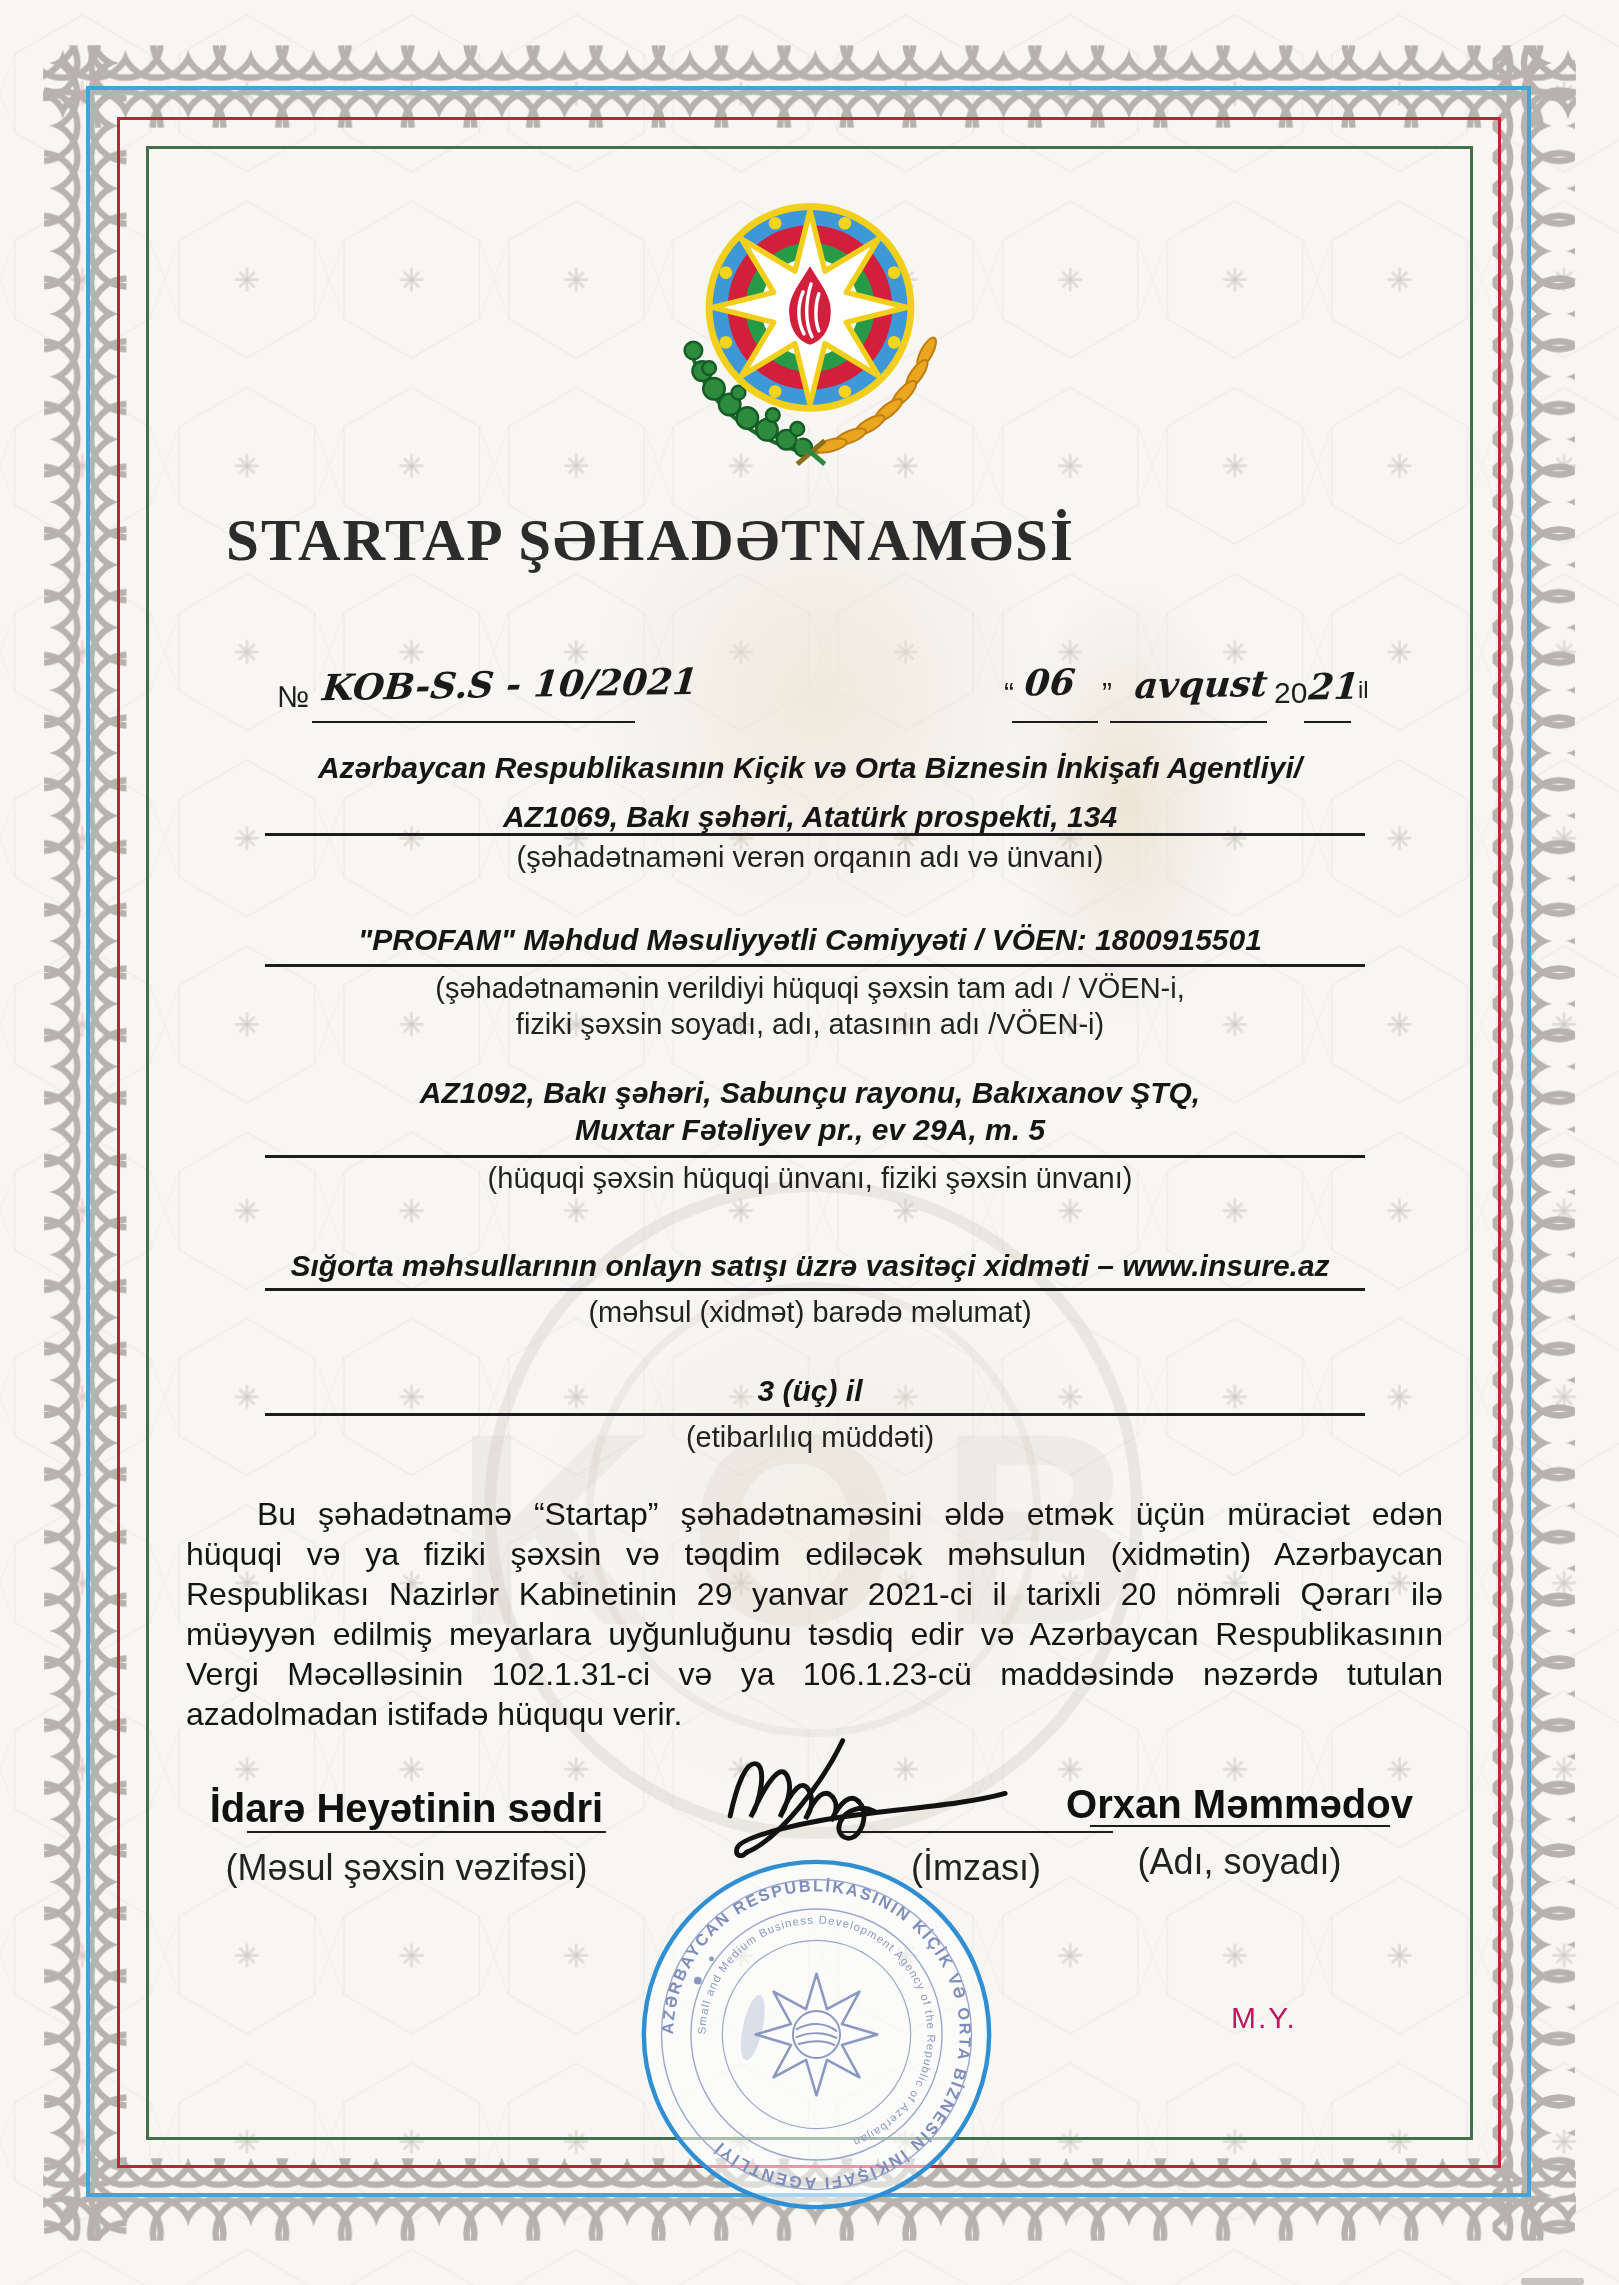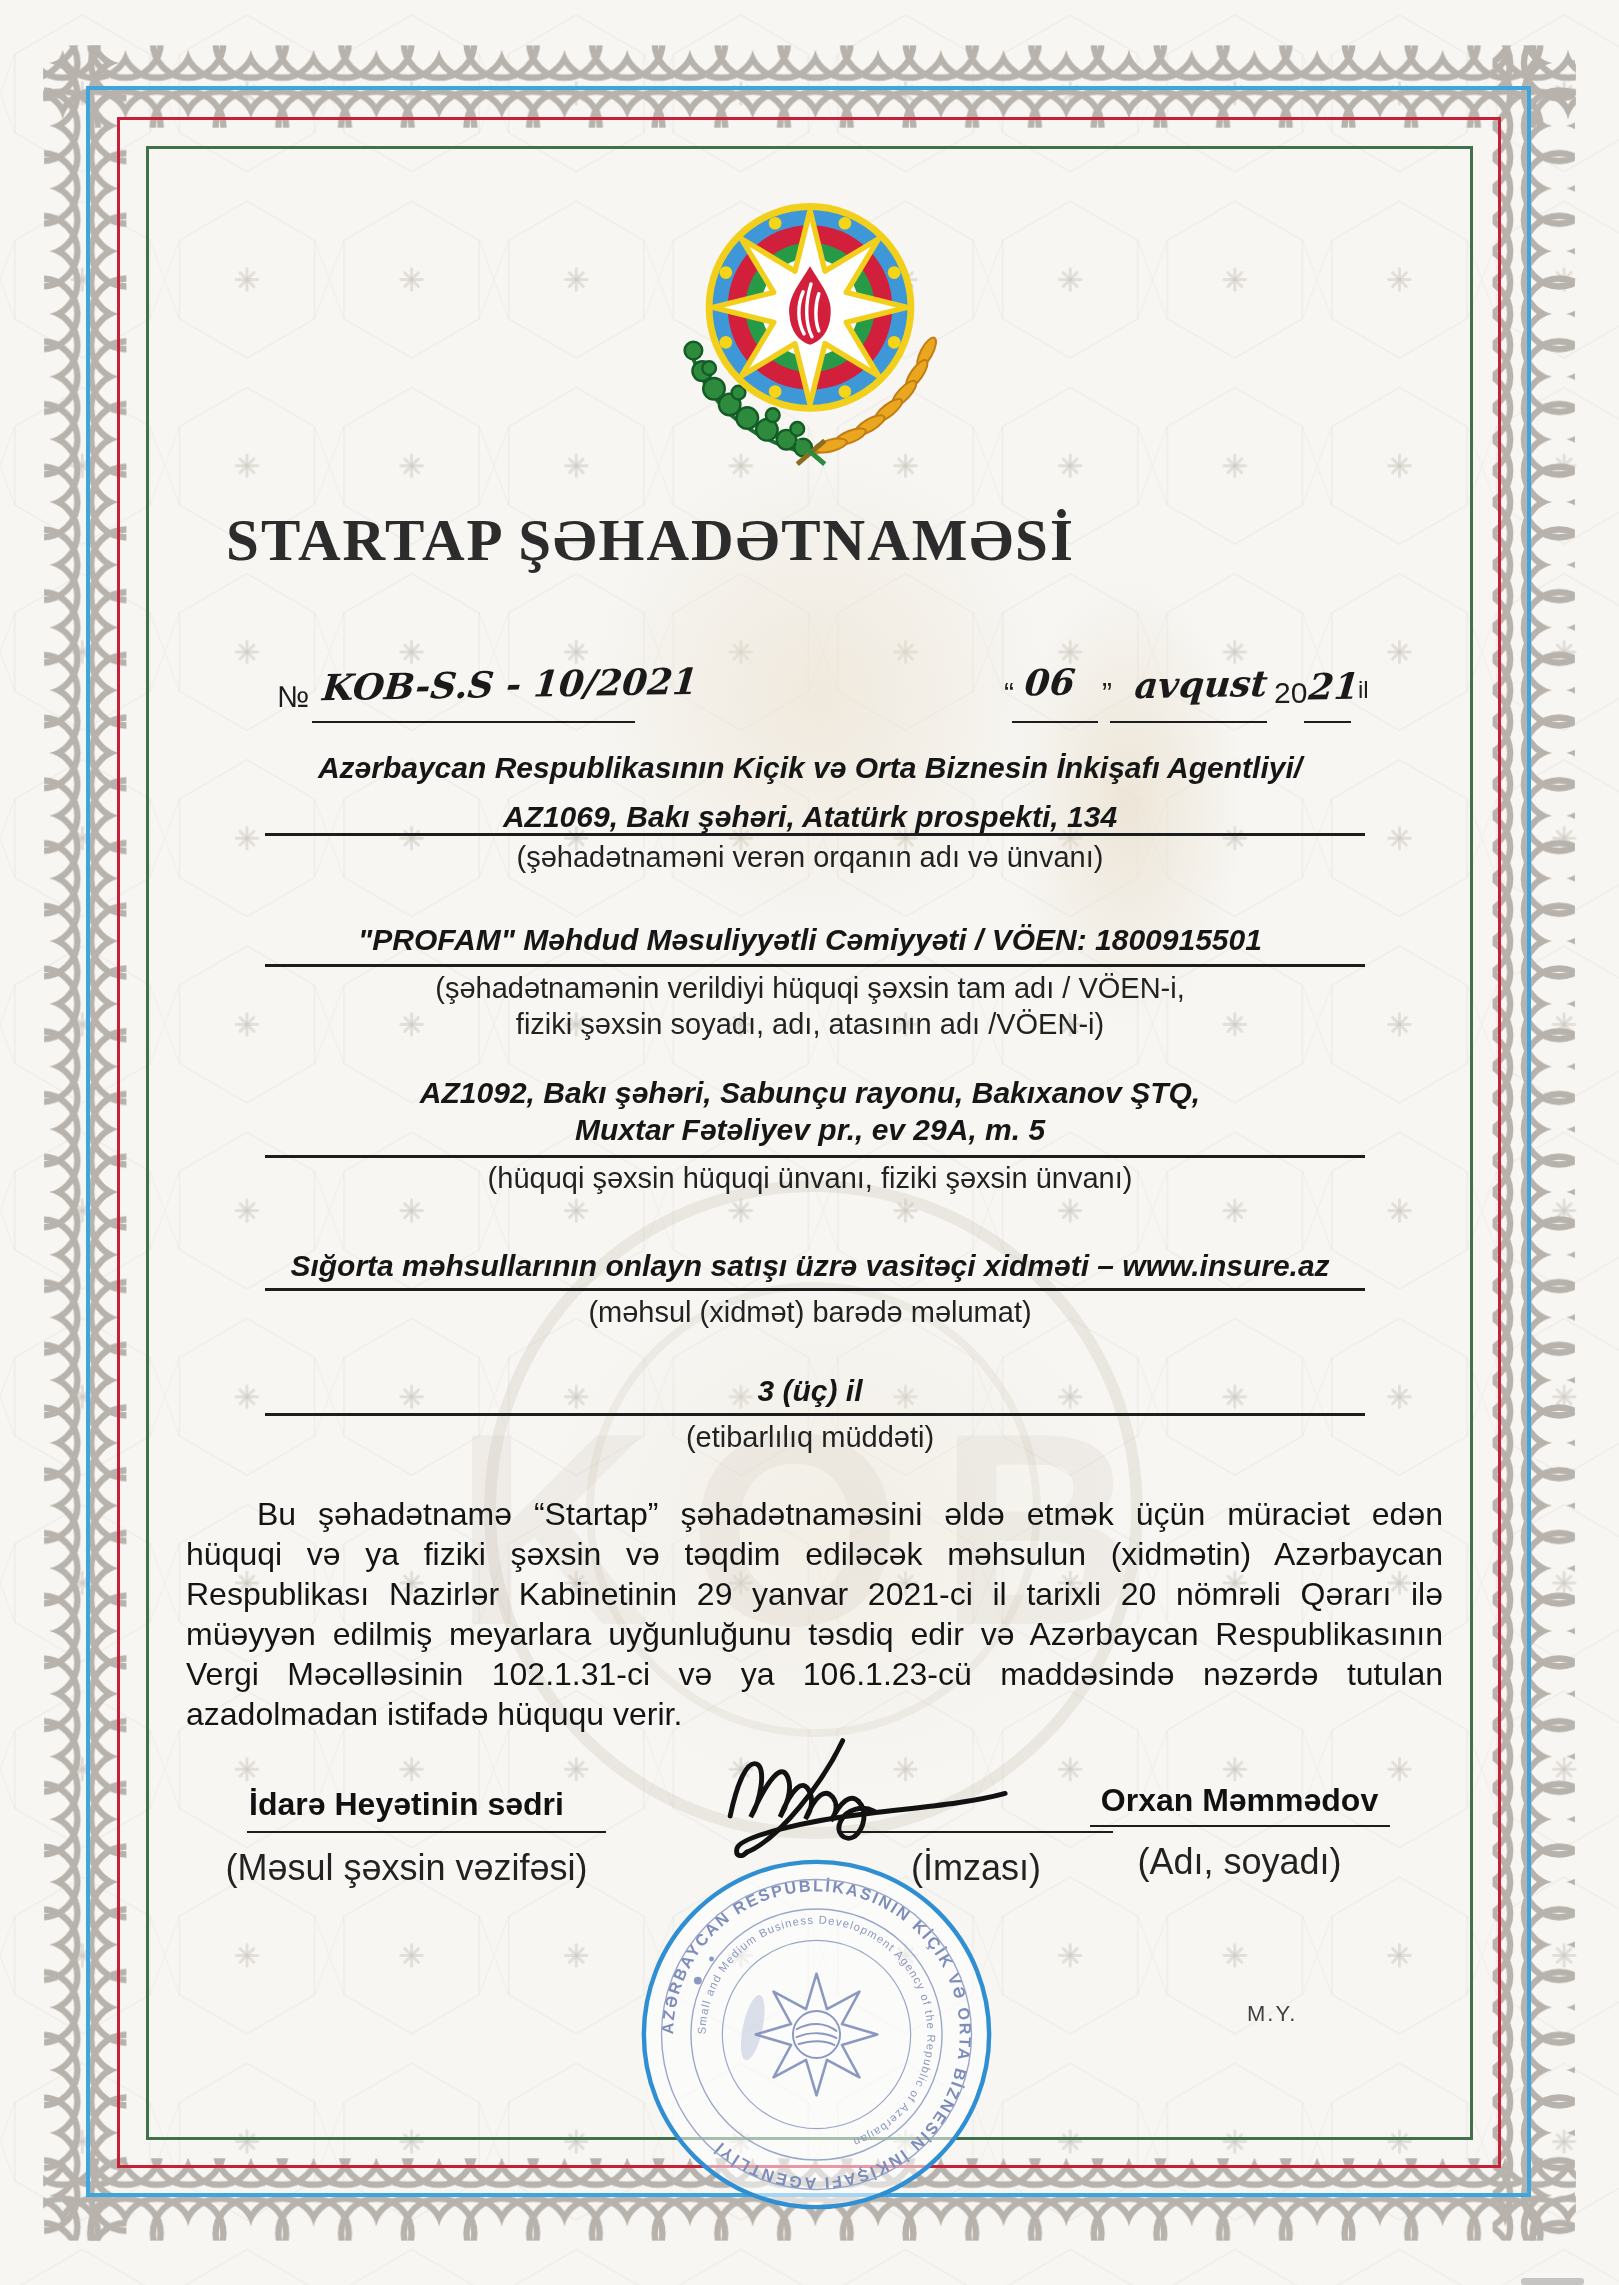--- a/index.html
+++ b/index.html
@@ -52,23 +52,23 @@
   .hand{
     font-family:"DejaVu Serif","Liberation Serif",serif;
     font-style:italic;font-weight:600;font-size:36px;color:#1a1a1a;
     transform:skewX(-6deg) rotate(-1deg);z-index:3;white-space:nowrap;
   }
   .para{
     left:186px;top:1494px;width:1257px;
     font-size:32px;line-height:40px;text-align:justify;text-indent:71px;
     color:#141414;z-index:2;
   }
-  .sig-title{font-weight:bold;font-size:32px;color:#111;text-align:center;z-index:2;}
+  .sig-title{font-weight:bold;font-size:40px;color:#111;text-align:center;z-index:2;}
   .sig-caption{font-size:36px;color:#222;text-align:center;z-index:2;}
-  .my-label{font-size:22px;letter-spacing:2px;color:#404040;z-index:6;margin-left:16px;}
+  .my-label{font-size:30px;letter-spacing:2px;color:#be185d;z-index:6;}
   .artifact{background:rgba(70,70,70,.28);border-radius:2.9px;z-index:2;}
 </style>
 </head>
 <body>
 
 <div class="page">
 
   <svg class="abs bg-layer" width="1619" height="2286" viewBox="0 0 1652 2332">
     <defs>
       <pattern id="hexpat" width="168" height="190" patternUnits="userSpaceOnUse">

